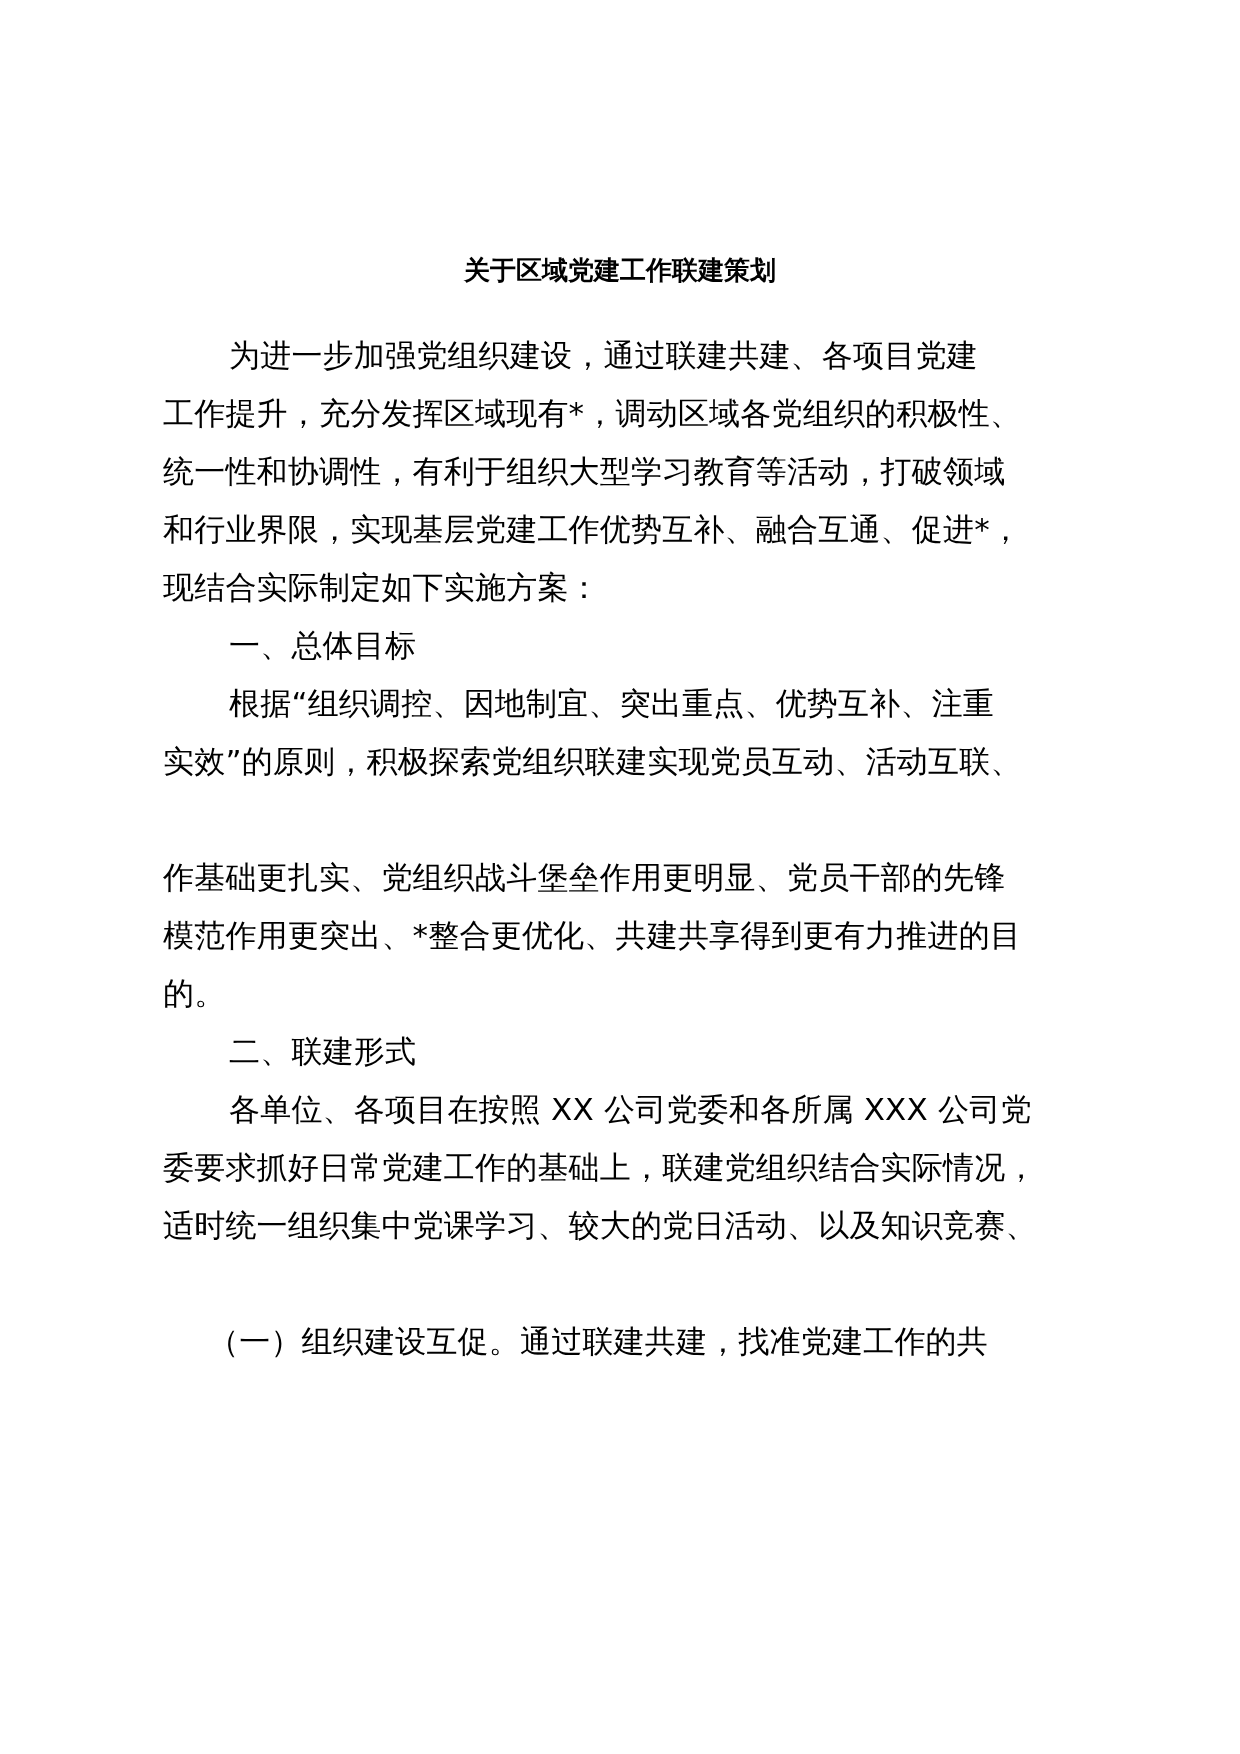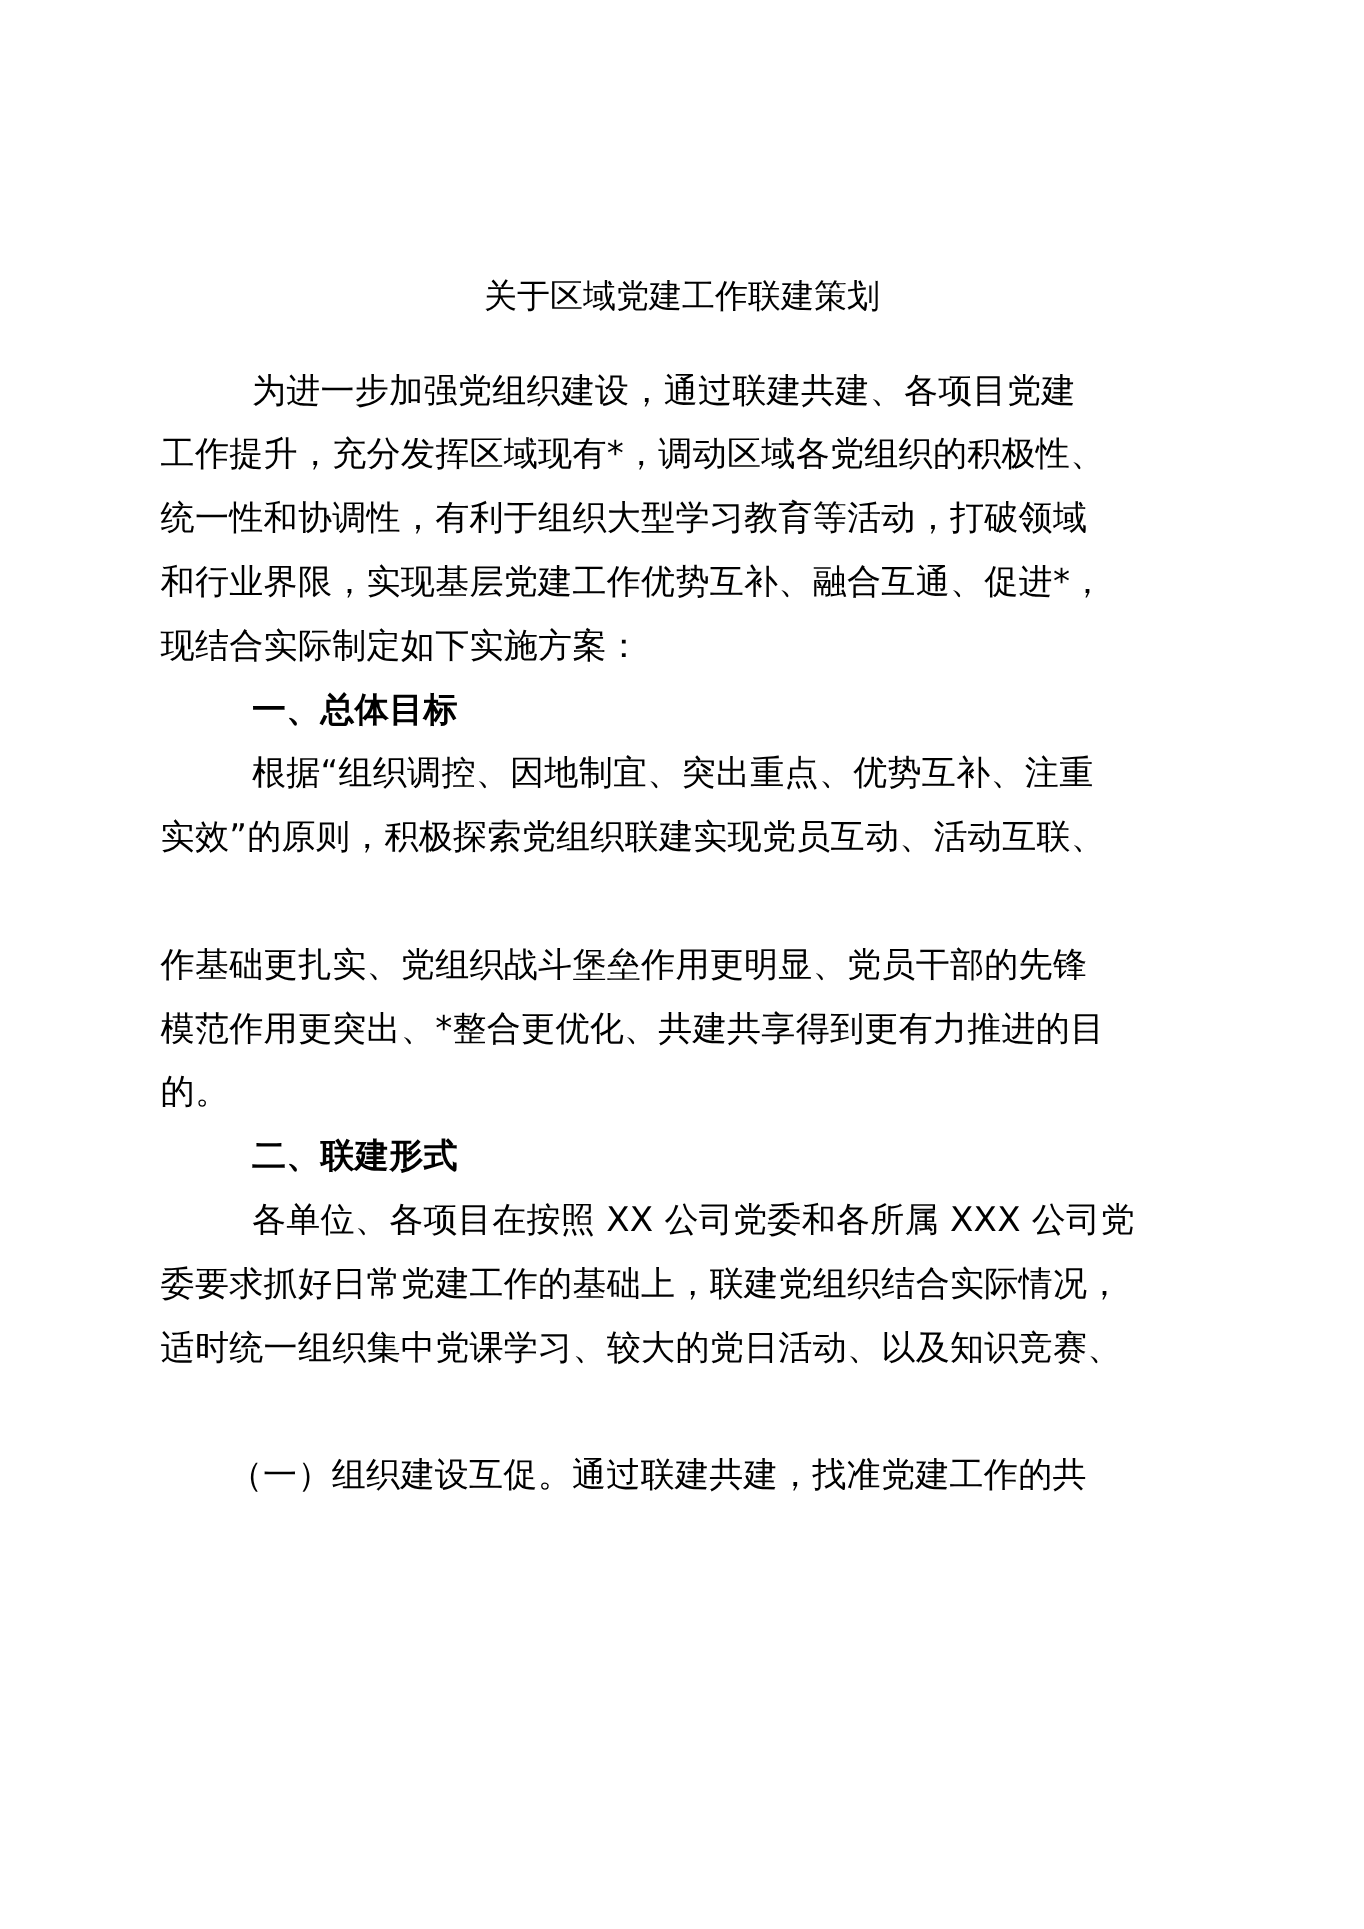--- a/index.html
+++ b/index.html
@@ -22,39 +22,39 @@
       width: 1240px;
       height: 1754px;
       background: #ffffff;
     }
     .title {
       position: absolute;
       left: 0;
       top: 248px;
       width: 1240px;
       text-align: center;
-      font-size: 30px;
-      font-weight: normal;
+      font-size: 26px;
+      font-weight: bold;
       line-height: 44px;
       letter-spacing: 0px;
     }
     .line {
       position: absolute;
-      left: 146px;
+      left: 163px;
       width: 920px;
       font-size: 31px;
       line-height: 44px;
       white-space: nowrap;
       letter-spacing: 0.2px;
     }
     .indent {
       left: 229px;
     }
     .heading {
-      font-weight: bold;
+      font-weight: normal;
     }
   </style>
 </head>
 <body>
 
 <div class="page">
   <div class="title">关于区域党建工作联建策划</div>
 
   <div class="line indent" style="top:333px">为进一步加强党组织建设，通过联建共建、各项目党建</div>
   <div class="line" style="top:391px">工作提升，充分发挥区域现有*，调动区域各党组织的积极性、</div>

